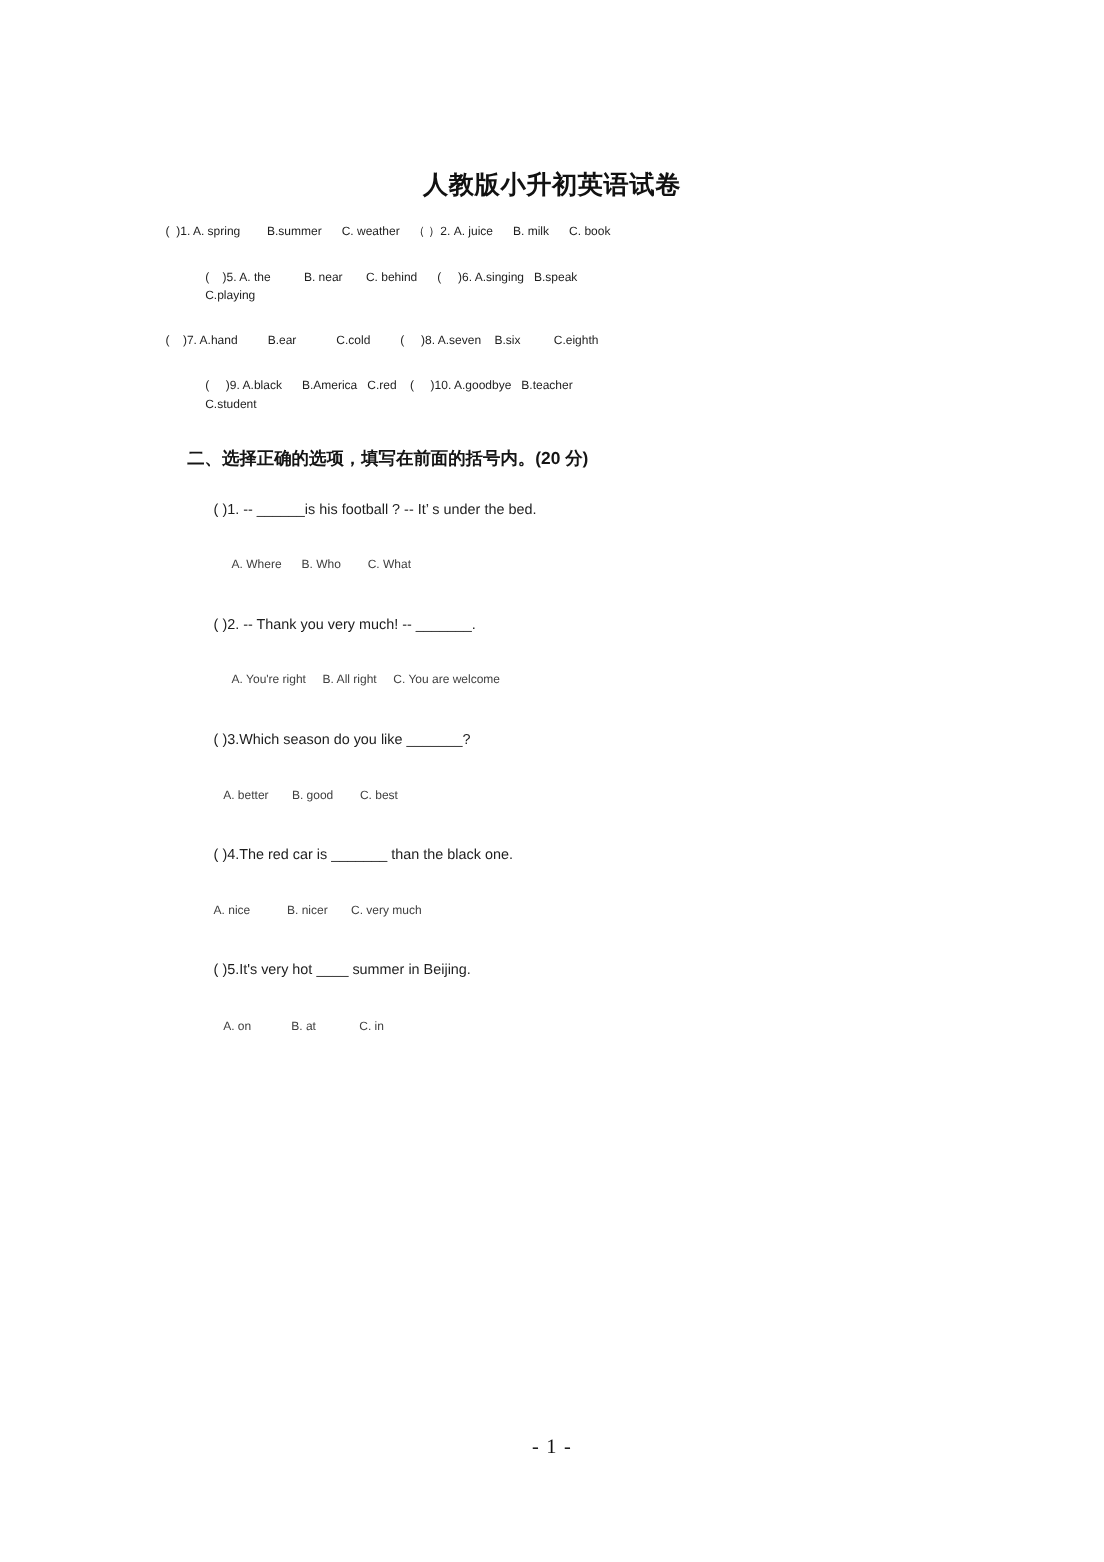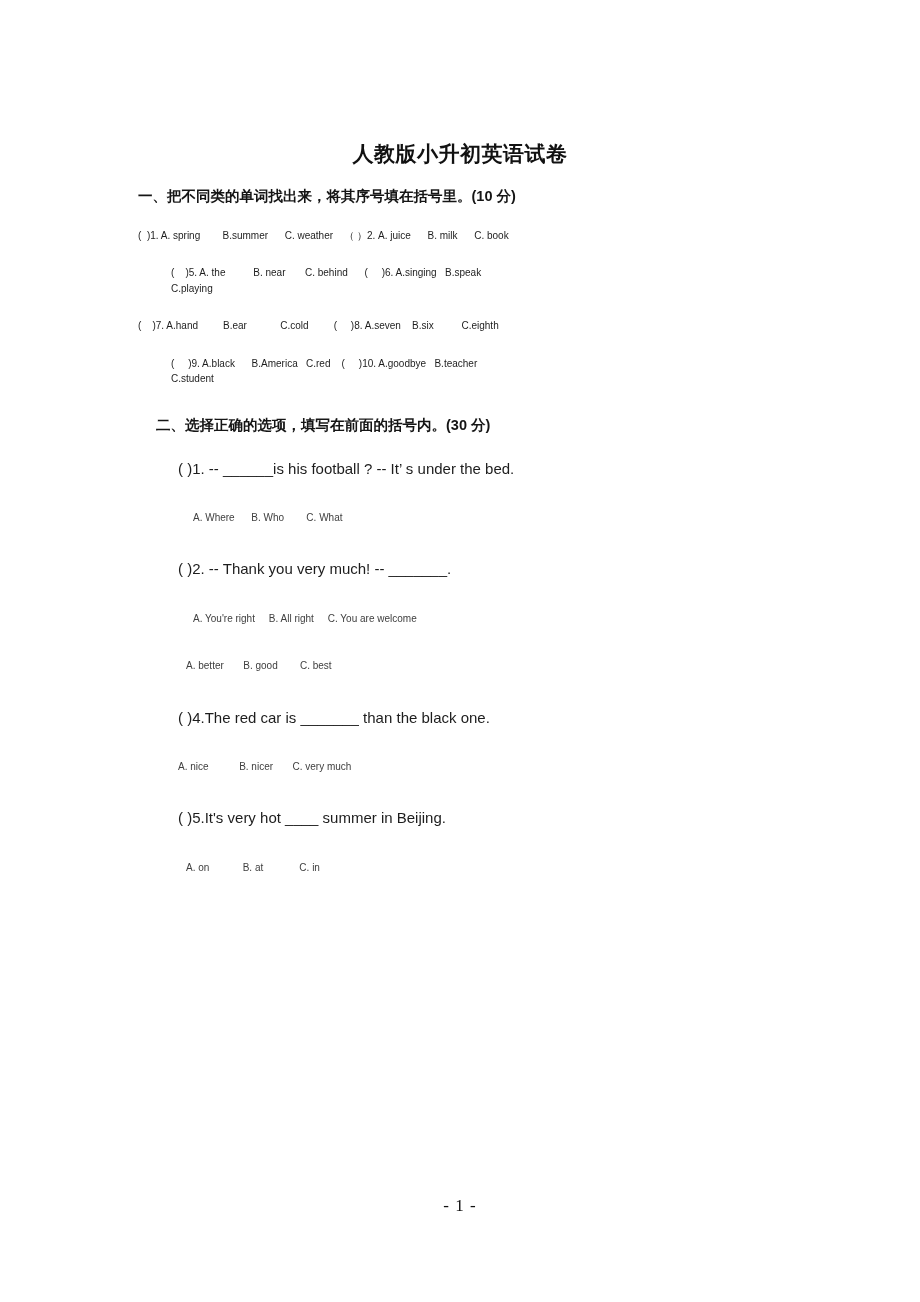--- a/index.html
+++ b/index.html
@@ -72,21 +72,21 @@
     word-spacing: 0px;
   }
 
   .q-line.wrap {
     margin-bottom: 22px;
     margin-left: 33px;
   }
 
   
   .q-stem {
-    font-size: 15px;
+    font-size: 12px;
     line-height: 1.55;
     color: #1d1d1d;
     margin: 0 0 30px 0;
     padding-left: 40px;
     white-space: pre-wrap;
   }
   .q-opts {
     font-size: 10px;
     line-height: 1.55;
     color: #404040;
@@ -114,43 +114,43 @@
 </style>
 </head>
 <body>
 
 <div class="page">
 
   <div class="doc-title">人教版小升初英语试卷</div>
 
   <div class="content">
 
-    <div class="section-head">一、把不同类的单词找出来，将其序号填在括号里。(10 分)</div>
 
     <div class="q-line">(  )1. A. spring        B.summer      C. weather    （ ）2. A. juice      B. milk      C. book</div>
 
 
     <div class="q-line wrap">(    )5. A. the          B. near       C. behind      (     )6. A.singing   B.speak
 C.playing</div>
 
     <div class="q-line">(    )7. A.hand         B.ear            C.cold         (     )8. A.seven    B.six          C.eighth</div>
 
     <div class="q-line wrap">(     )9. A.black      B.America   C.red    (     )10. A.goodbye   B.teacher
 C.student</div>
 
     <div class="sec2-gap"></div>
 
-    <div class="section-head indent">二、选择正确的选项，填写在前面的括号内。(30 分)</div>
+    <div class="section-head indent">二、选择正确的选项，填写在前面的括号内。(20 分)</div>
 
     <div class="q-stem">( )1. -- ______is his football ? -- It’ s under the bed.</div>
     <div class="q-opts">A. Where      B. Who        C. What</div>
 
     <div class="q-stem">( )2. -- Thank you very much! -- _______.</div>
     <div class="q-opts">A. You're right     B. All right     C. You are welcome</div>
 
+    <div class="q-stem">( )3.Which season do you like _______?</div>
     <div class="q-opts pl-48">A. better       B. good        C. best</div>
 
     <div class="q-stem">( )4.The red car is _______ than the black one.</div>
     <div class="q-opts pl-40">A. nice           B. nicer       C. very much</div>
 
     <div class="q-stem">( )5.It's very hot ____ summer in Beijing.</div>
     <div class="q-opts pl-48">A. on            B. at             C. in</div>
 
   </div>
 

